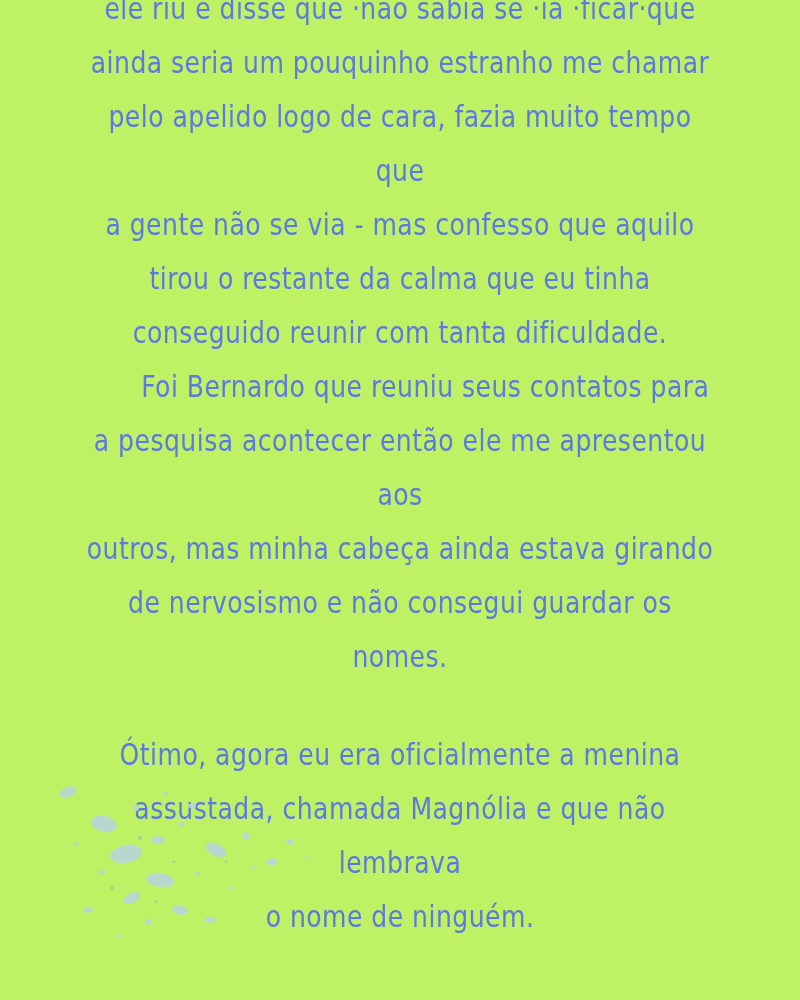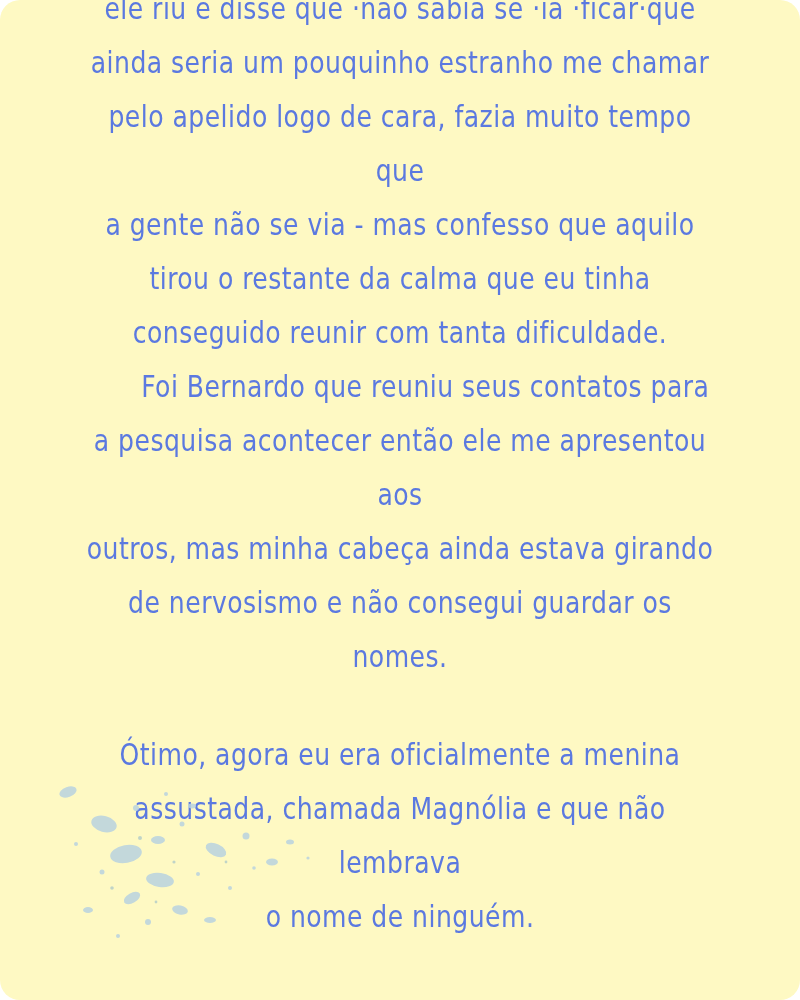--- a/index.html
+++ b/index.html
@@ -11,22 +11,21 @@
     width: 800px;
     height: 1000px;
     position: relative;
     overflow: hidden;
     font-family: "Liberation Sans", sans-serif;
   }
 
   .page {
     position: absolute;
     inset: 0;
-    background: #fef9c3;
-    border-radius: 20px;
+    background: #bef264;
   }
 
   .text-column {
     position: absolute;
     left: 60px;
     top: -18px;
     width: 680px;
     text-align: center;
   }
 

